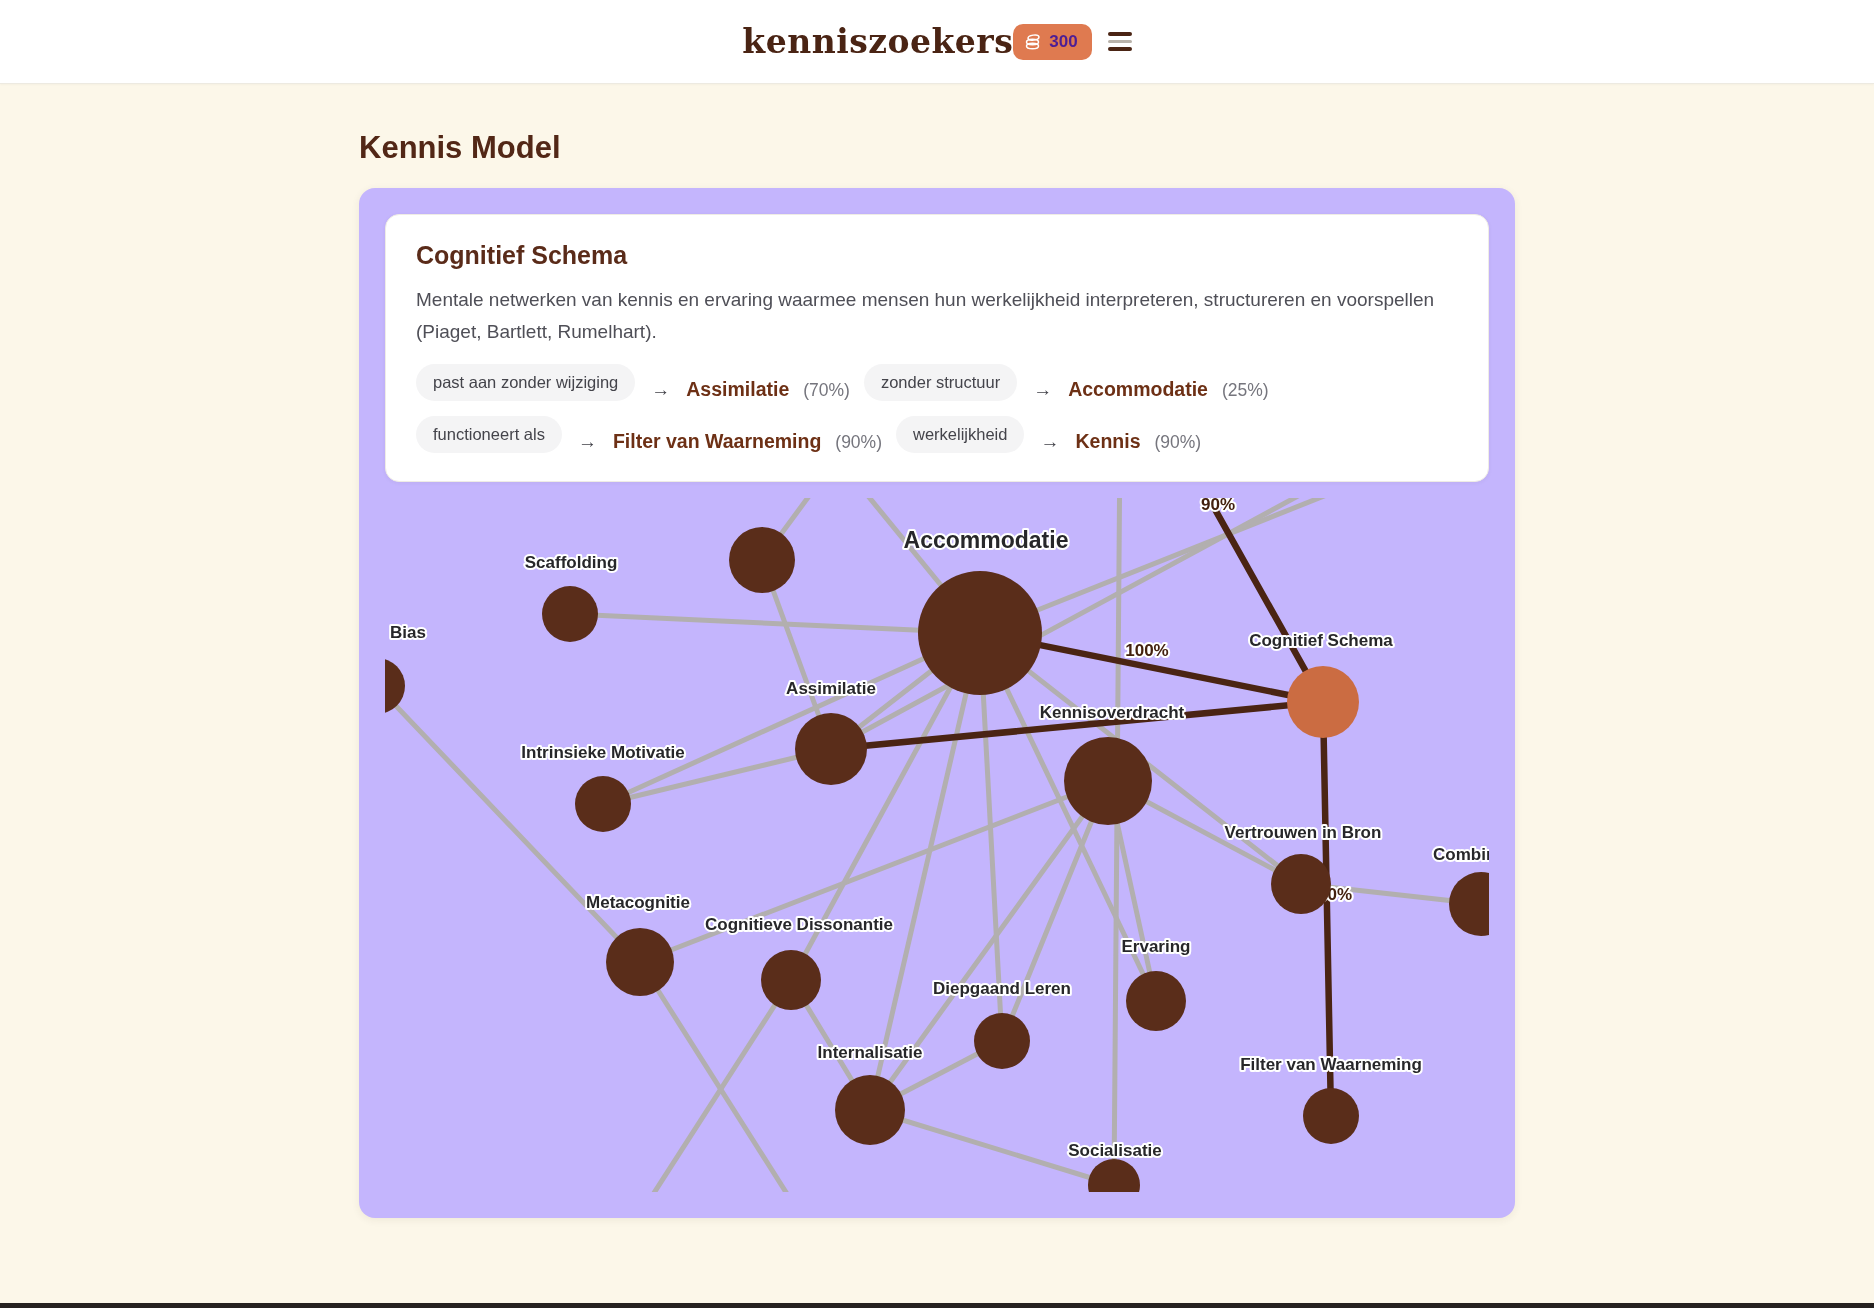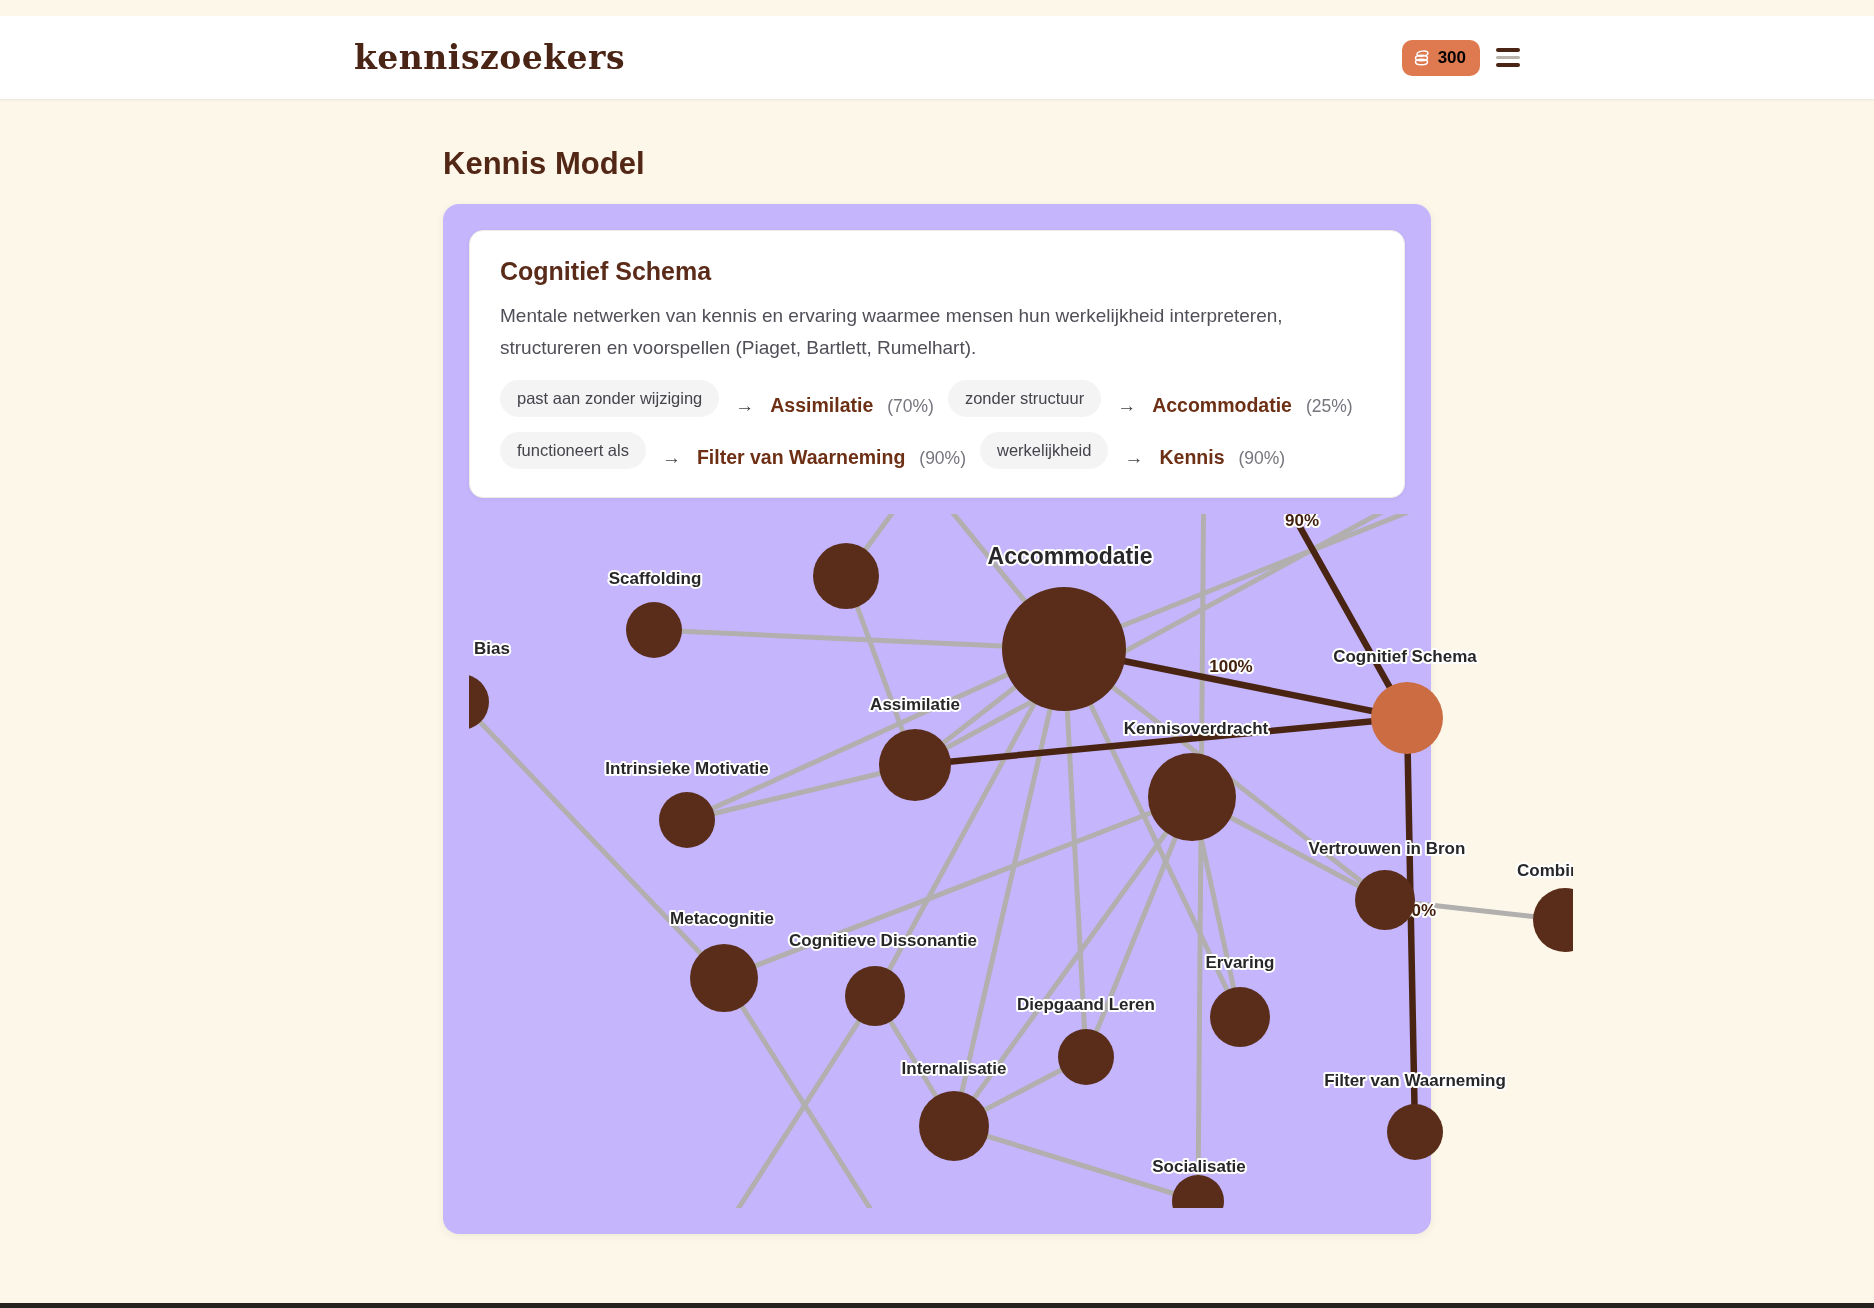--- a/index.html
+++ b/index.html
@@ -12,41 +12,41 @@
     overflow:hidden;
   }
   
   .header {
     background:#ffffff;
     height:84px;
     border-bottom:1px solid #edeae1;
     box-shadow:0 1px 2px rgba(0,0,0,.03);
   }
   .header-inner {
-    width:1166px; margin:16px auto; height:100%;
-    display:flex; align-items:center; justify-content:space-between;
+    width:1166px; margin:0 auto; height:100%;
+    display:flex; align-items:center; justify-content:center;
   }
   .logo {
     font-family:"DejaVu Serif","Liberation Serif",serif;
     font-weight:700; font-size:33px; color:#4a2414; letter-spacing:.5px;
     cursor:pointer;
   }
   .header-right { display:flex; align-items:center; gap:16px; }
   .coin-badge {
-    background:#df7a50; color:#000000; border:none; cursor:pointer;
+    background:#df7a50; color:#4c1d95; border:none; cursor:pointer;
     border-radius:10px; padding:8px 14px 8px 11px;
     display:flex; align-items:center; gap:7px;
     font-weight:700; font-size:17px; font-family:inherit;
   }
   .hamburger { width:24px; cursor:pointer; display:flex; flex-direction:column; gap:4px; padding:2px 0; }
   .hamburger span { display:block; height:3.5px; border-radius:2px; }
   .hamburger .h-top, .hamburger .h-bot { background:#4a2414; }
   .hamburger .h-mid { background:#b9b3ab; }
   
-  .main { width:988px; margin:0 auto; }
+  .main { width:1156px; margin:0 auto; }
   .page-title {
     margin-top:46px;
     font-size:31px; font-weight:700; color:#522716;
   }
   .card {
     margin-top:22px;
     background:#c4b5fd;
     border-radius:16px;
     box-shadow:0 2px 8px rgba(60,40,20,.07);
     padding:26px;

